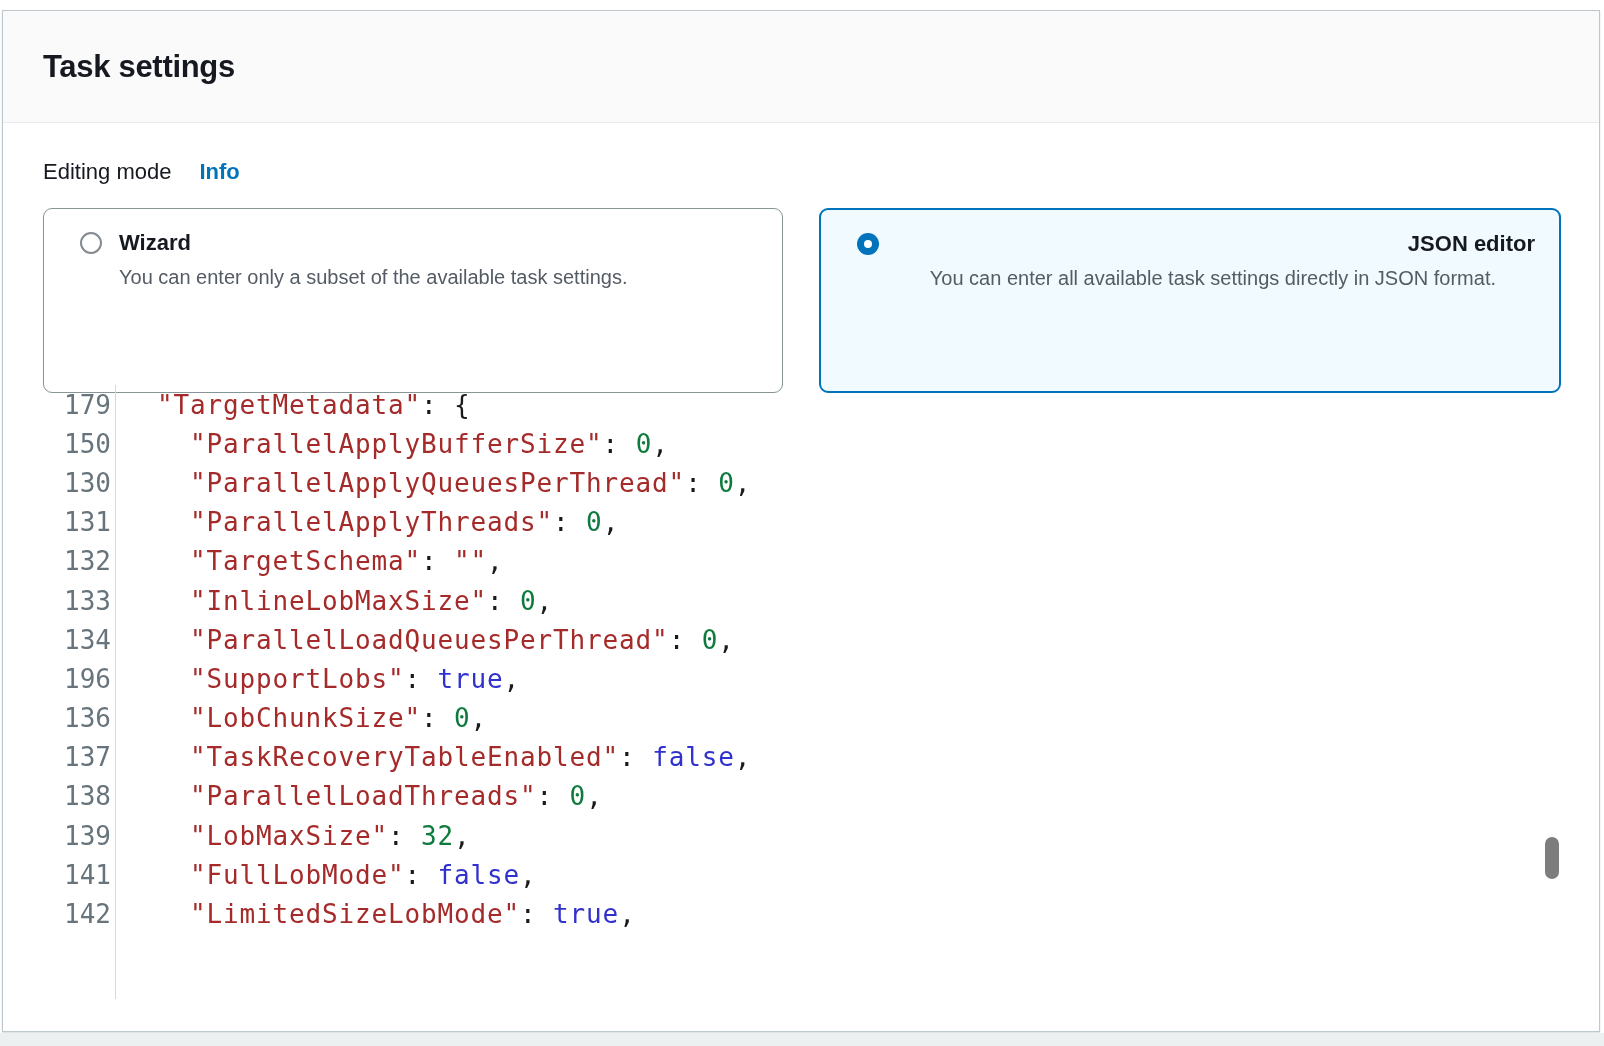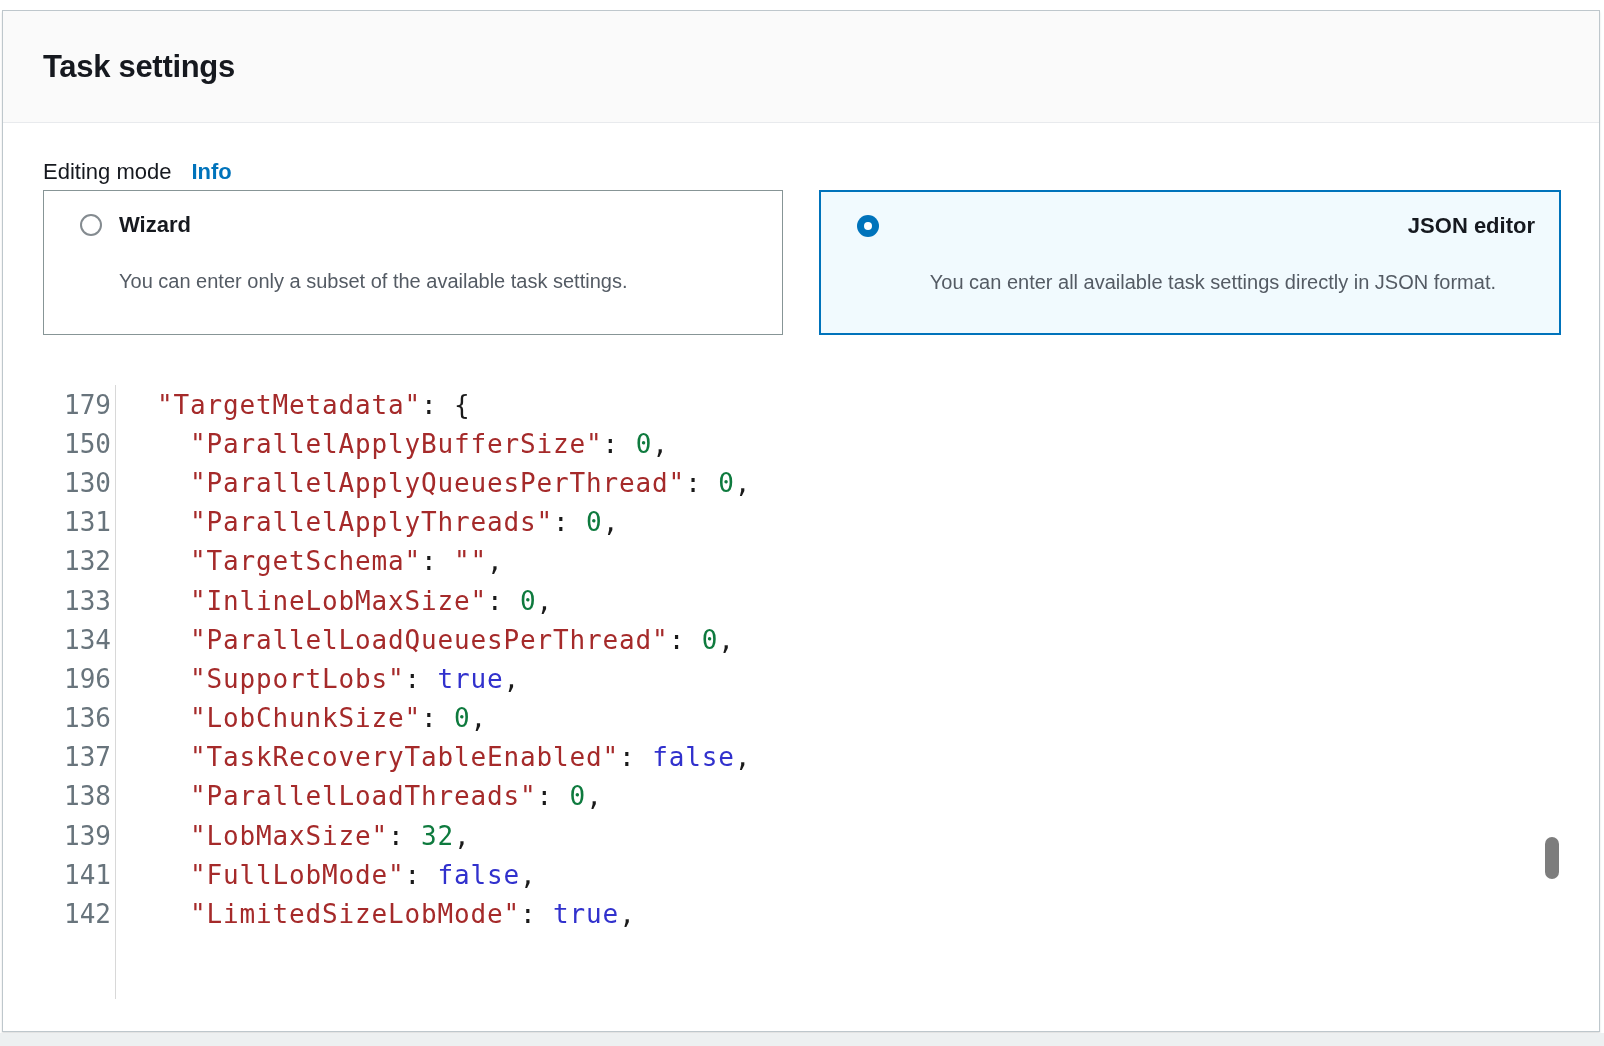--- a/index.html
+++ b/index.html
@@ -18,37 +18,37 @@
   .stage{position:relative;width:1604px;height:1046px;}
 
   .panel{position:absolute;left:2px;top:10px;width:1598px;height:1022px;
     background:#ffffff;border:1px solid #bec7cc;box-shadow:0 2px 2px rgba(0,0,0,0.12);}
   .below-strip{position:absolute;left:0;top:1033px;width:1604px;height:13px;background:#edf0f1;}
 
   .panel-header{position:absolute;left:0;top:0;width:100%;height:112px;background:#fafafa;
     border-bottom:1px solid #e8eaed;display:flex;align-items:center;padding-left:40px;}
   .panel-title{font-size:31px;font-weight:700;letter-spacing:-0.3px;}
 
-  .form-label-row{position:absolute;left:40px;top:148px;display:flex;align-items:baseline;gap:20px;}
+  .form-label-row{position:absolute;left:40px;top:148px;display:flex;align-items:baseline;gap:28px;}
   .form-label{font-size:22px;color:#16191f;}
   .info-link{font-size:22px;font-weight:700;color:var(--accent);cursor:pointer;text-decoration:none;}
 
-  .card{position:absolute;top:179px;height:145px;background:#ffffff;
-    border:1px solid #879596;border-radius:0;cursor:pointer;}
+  .card{position:absolute;top:197px;height:185px;background:#ffffff;
+    border:1px solid #879596;border-radius:9px;cursor:pointer;}
   .card.sel{border:2px solid var(--accent);background:var(--sel-bg);text-align:right;}
   .card-wizard{left:40px;width:740px;}
   .card-json{left:816px;width:742px;}
   .card-inner{position:relative;padding:20px 24px 0 75px;}
   .radio{position:absolute;left:36px;top:23px;width:22px;height:22px;border-radius:50%;
     border:2px solid #848b90;background:#ffffff;}
   .card.sel .radio{border:none;background:var(--accent);}
   .card.sel .radio::after{content:"";position:absolute;left:7px;top:7px;width:8px;height:8px;
     border-radius:50%;background:#ffffff;}
   .card-label{font-size:22px;font-weight:700;color:#16191f;line-height:28px;}
-  .card-desc{margin-top:26px;font-size:20px;line-height:32px;color:#545b64;max-width:600px;}
+  .card-desc{margin-top:4px;font-size:20px;line-height:32px;color:#545b64;max-width:600px;}
 
   .editor{position:absolute;left:0;top:374px;width:1556px;cursor:text;}
   .gutter-line{position:absolute;left:112px;top:374px;width:1px;height:614px;background:#d8d8d8;}
   .cl{display:flex;height:39.2px;align-items:center;white-space:pre;}
   .ln{width:108px;text-align:right;font-family:"DejaVu Sans Mono", monospace;
     font-size:26px;color:var(--ln-color);flex:0 0 auto;}
   .code{padding-left:13px;font-family:"DejaVu Sans Mono", monospace;font-size:26px;
     letter-spacing:0.85px;color:var(--code-punc);}
   .tk-k,.tk-s{color:var(--code-key);}
   .tk-n{color:var(--code-num);}

